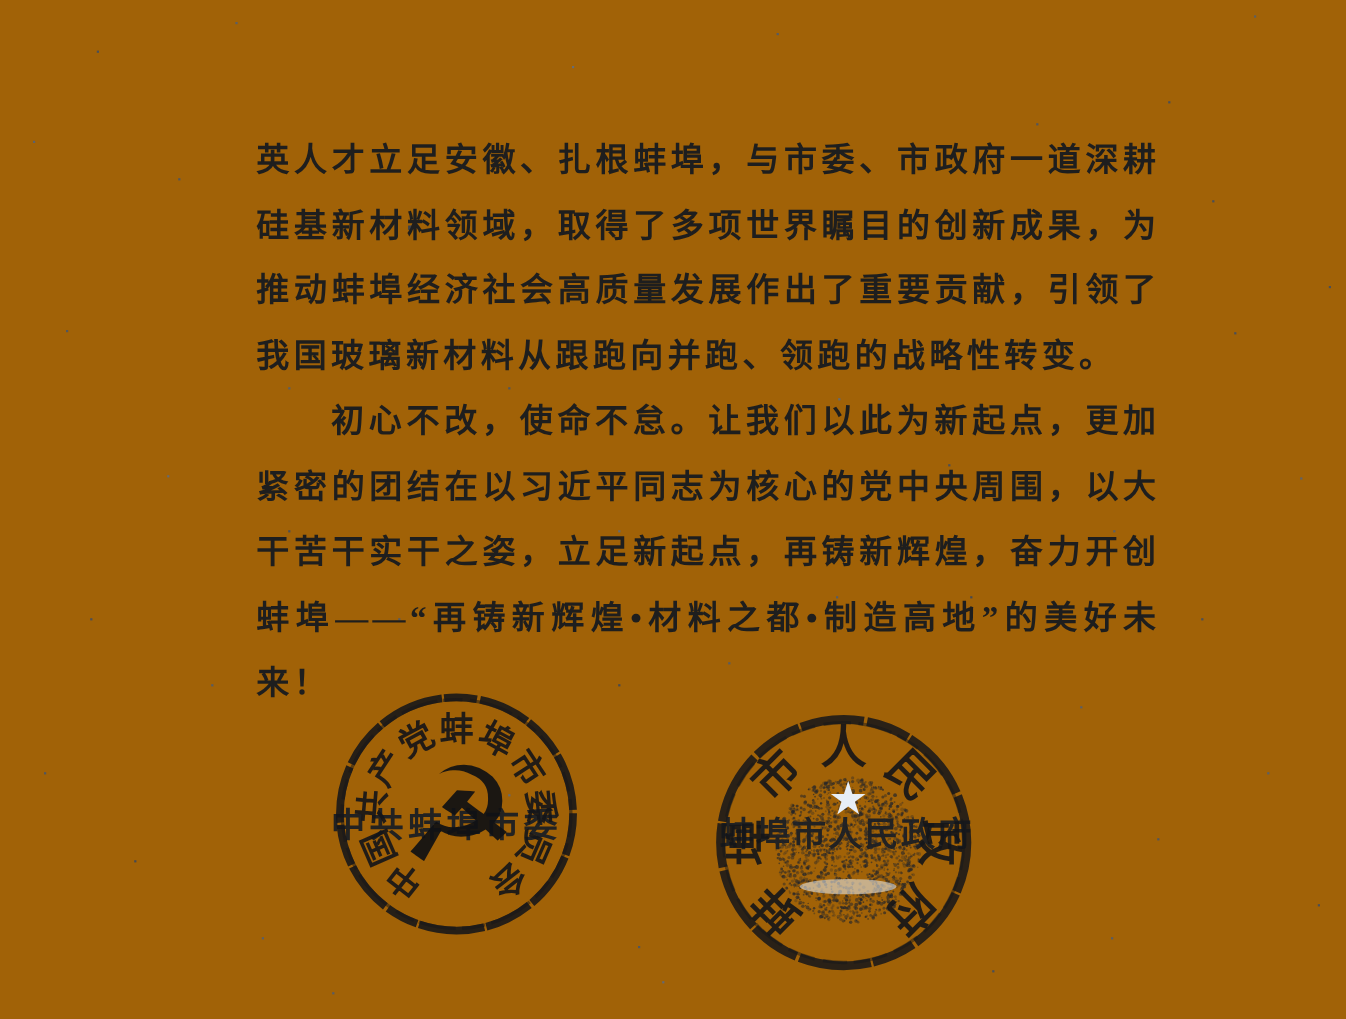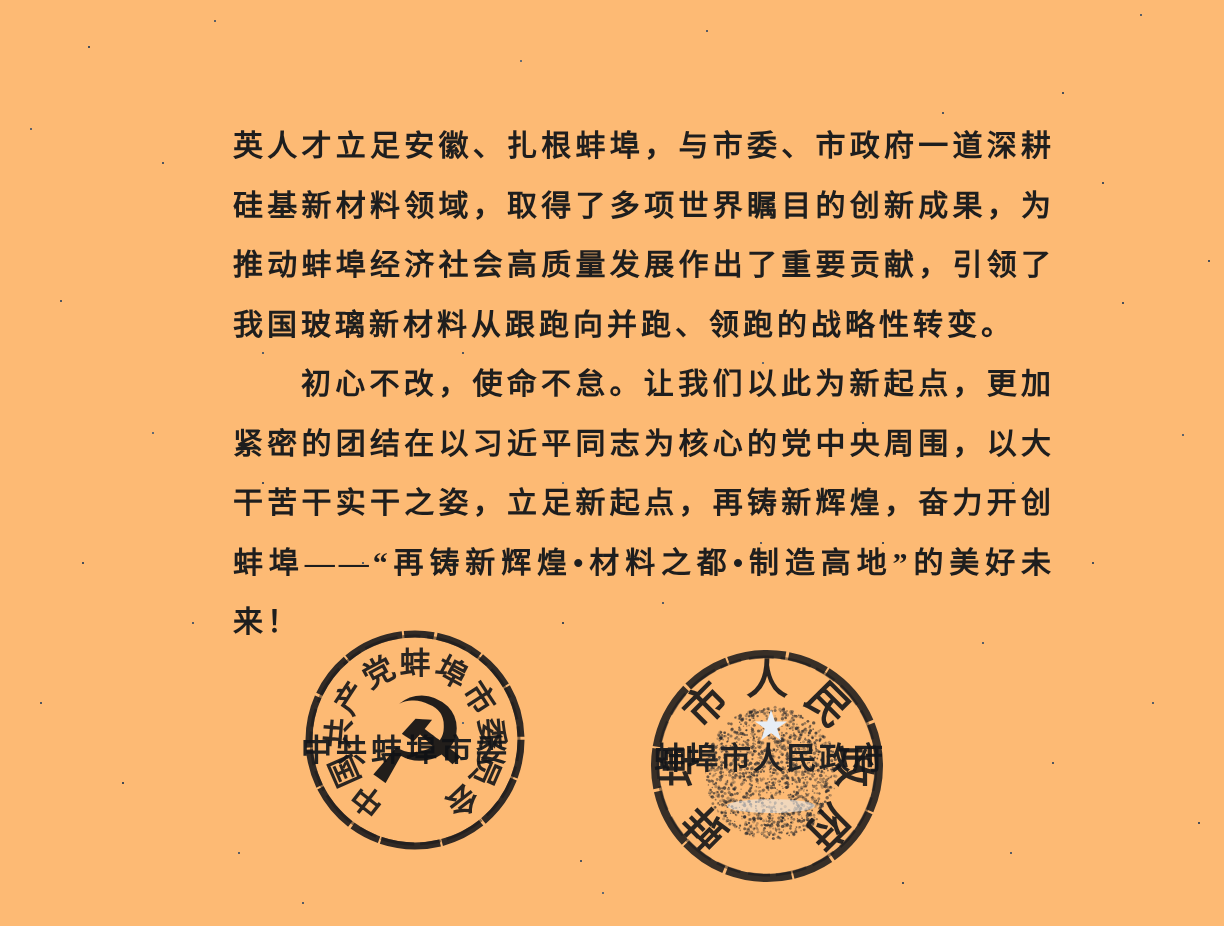--- a/index.html
+++ b/index.html
@@ -1,19 +1,19 @@
 <!DOCTYPE html>
 <html lang="zh-CN"><head>
 <meta charset="utf-8">
 <style>
   html,body{margin:0;padding:0;}
   .page{
     position:relative;
     width:1224px;height:926px;
-    background:#fdba74;
+    background:#a16207;
     overflow:hidden;
     font-family:"Liberation Serif","DejaVu Serif",serif;
   }
   
   .specks{
     position:absolute;left:0;top:0;width:2px;height:2px;background:transparent;
     box-shadow:
       88px 46px 0 #4a4f58, 214px 20px 0 #5a5f66, 372px 206px 0 1px #3c424c,
       520px 60px 0 #666c74, 706px 30px 0 #565b63, 1062px 92px 0 #4a4f58,
       1140px 14px 0 #5a5f66, 60px 300px 0 #51565e, 152px 432px 0 #646a72,

